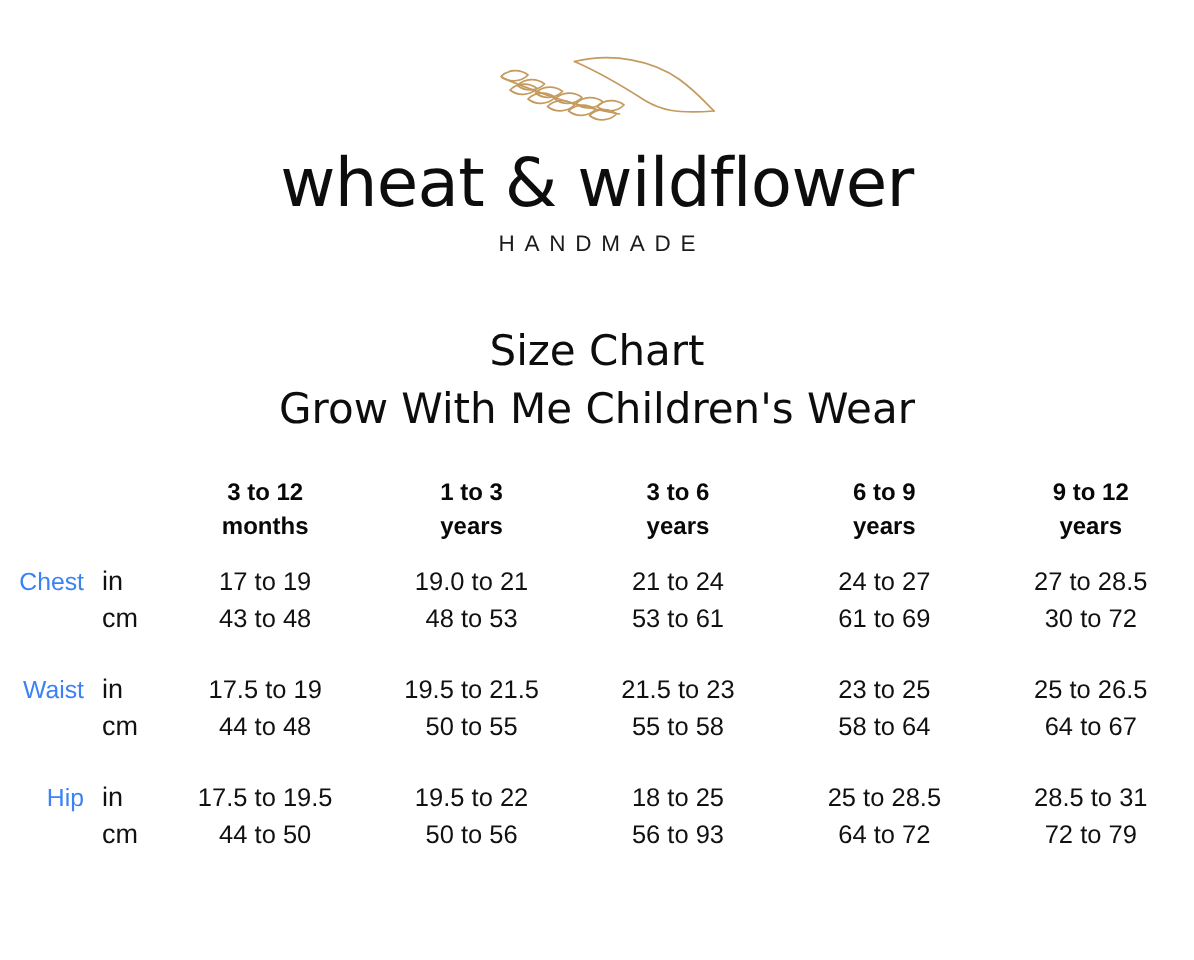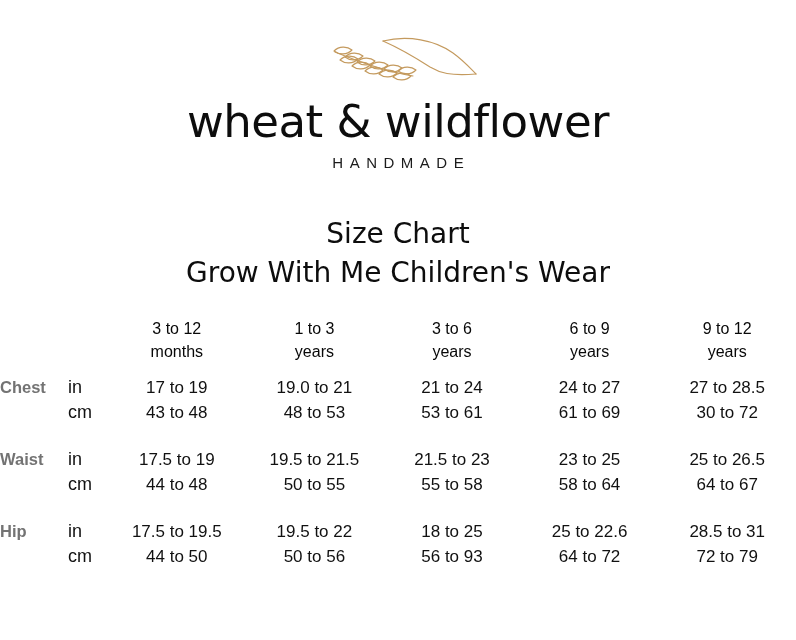--- a/index.html
+++ b/index.html
@@ -86,37 +86,37 @@
   .size-table td {
     padding: 0;
     border: 0;
     vertical-align: baseline;
     font-size: 16.5px;
     line-height: 24px;
   }
 
   th.col-head {
     text-align: center;
-    font-weight: normal;
+    font-weight: bold;
     font-family: "Liberation Sans", sans-serif;
     font-size: 16px;
     line-height: 23px;
     color: #080808;
     padding-bottom: 12px;
   }
   th.col-head .head-line { display: block; }
 
   th.corner { border: 0; }
 
   td.row-label {
-    text-align: left;
-    font-weight: bold;
+    text-align: right;
+    font-weight: normal;
     font-family: "Liberation Sans", sans-serif;
     font-size: 16.5px;
-    color: #737373;
+    color: #3b82f6;
     padding-right: 10px;
     white-space: nowrap;
   }
 
   td.unit {
     text-align: left;
     font-family: "Liberation Sans", sans-serif;
     font-size: 18px;
     font-weight: 400;
     color: #111111;
@@ -261,21 +261,21 @@
       <tr class="group-gap">
         <td colspan="7"></td>
       </tr>
 
       <tr>
         <td class="row-label">Hip</td>
         <td class="unit">in</td>
         <td class="value">17.5 to  19.5</td>
         <td class="value">19.5 to 22</td>
         <td class="value">18 to 25</td>
-        <td class="value">25 to 22.6</td>
+        <td class="value">25 to 28.5</td>
         <td class="value">28.5 to 31</td>
       </tr>
       <tr>
         <td class="row-label"></td>
         <td class="unit">cm</td>
         <td class="value">44 to 50</td>
         <td class="value">50 to 56</td>
         <td class="value">56 to 93</td>
         <td class="value">64 to 72</td>
         <td class="value">72 to 79</td>

